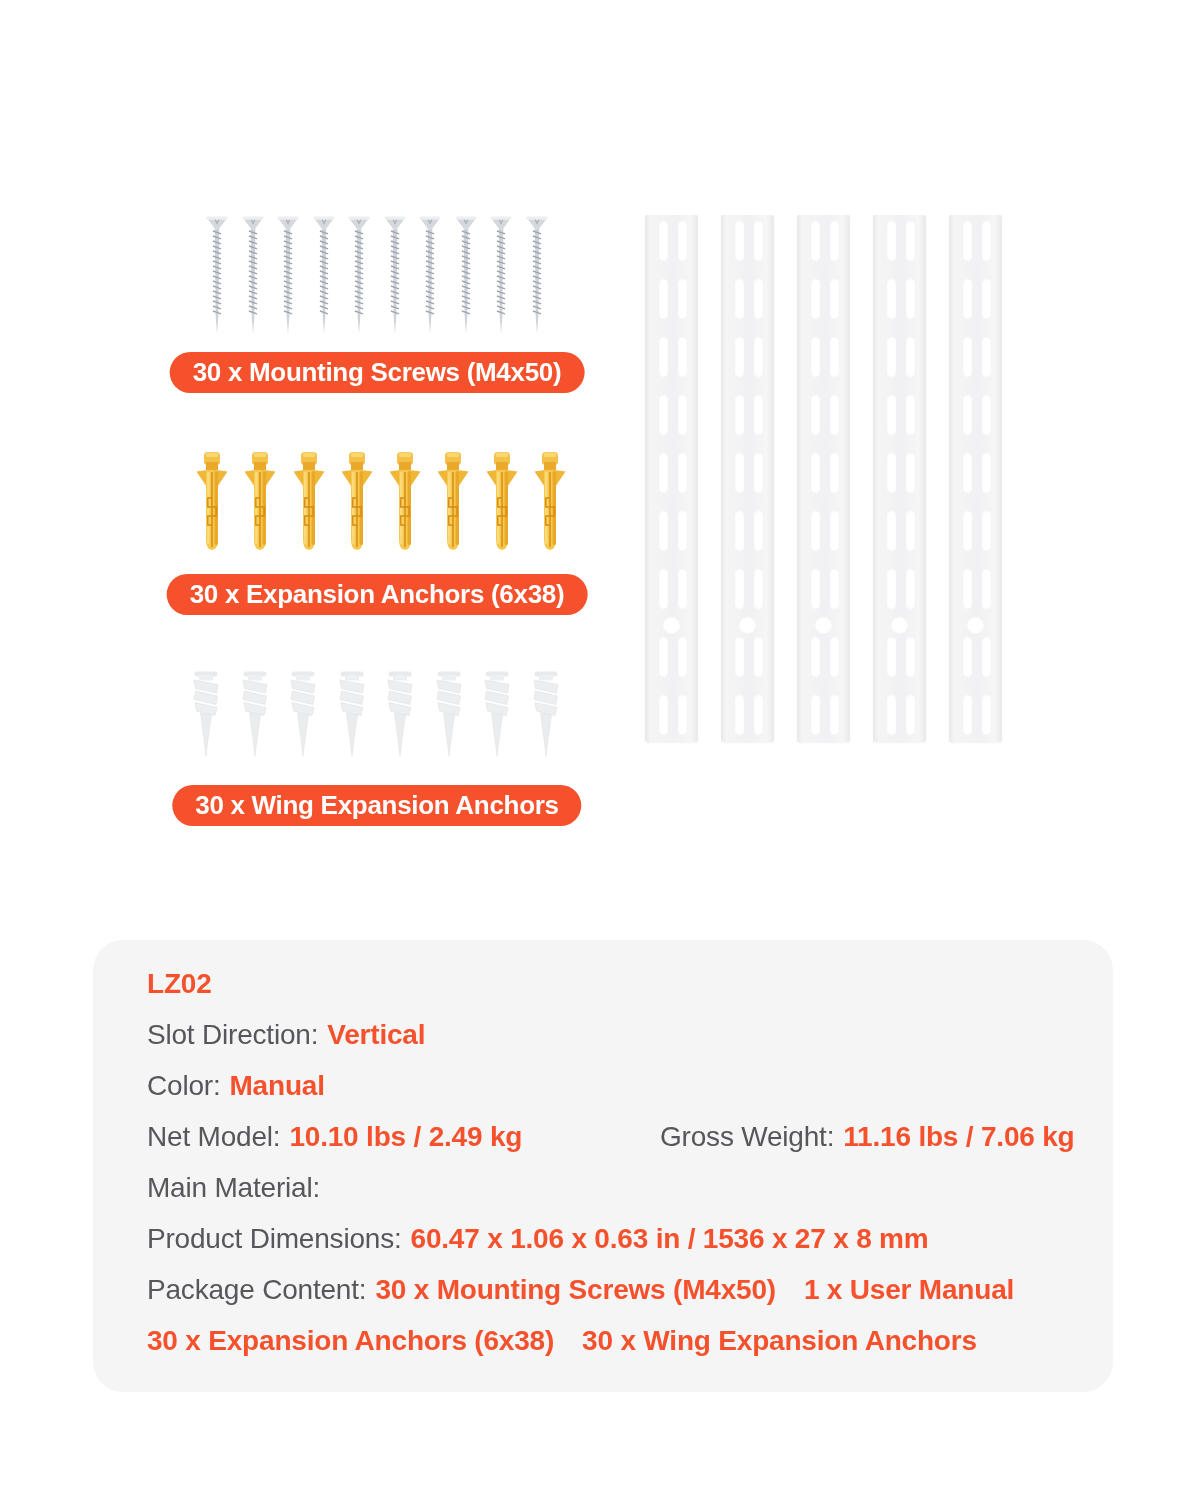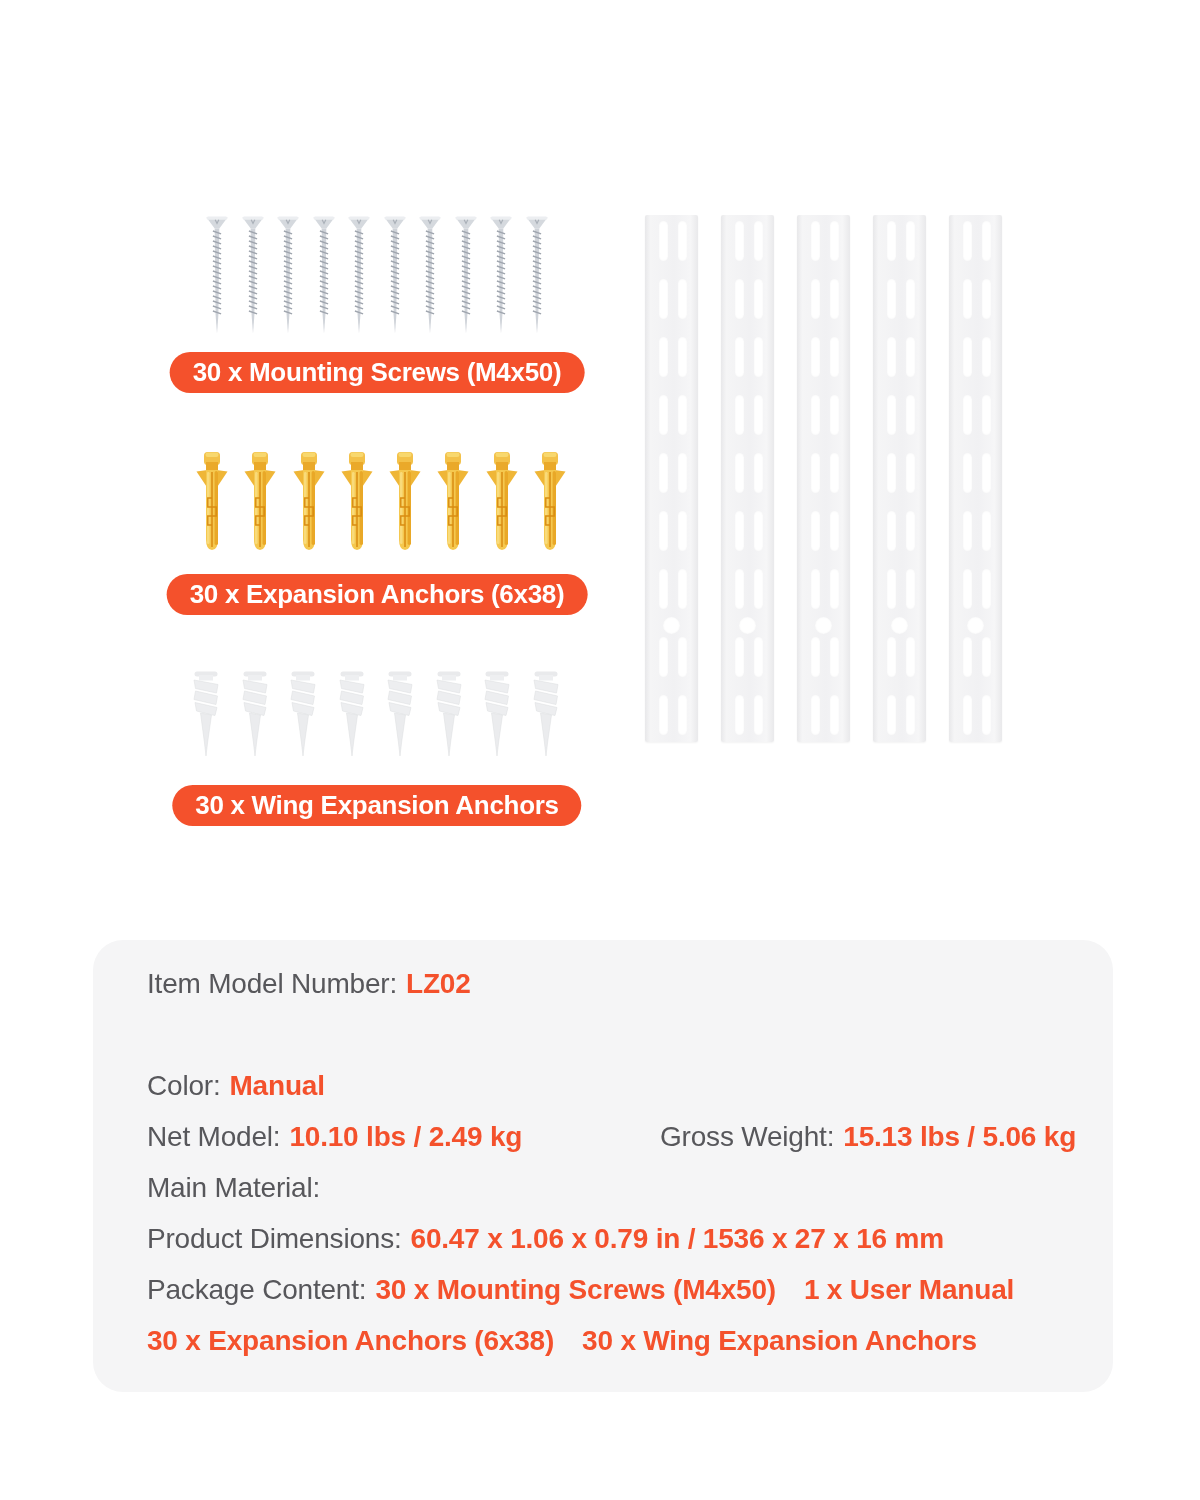--- a/index.html
+++ b/index.html
@@ -290,51 +290,54 @@
         <div class="rail-slot" style="left: 33px; top: 422px;"></div>
         <div class="rail-slot" style="left: 14px; top: 480px;"></div>
         <div class="rail-slot" style="left: 33px; top: 480px;"></div>
       </div>
     </div>
 
   <div id="spec-panel">
     <div id="spec-rows">
         <div class="spec-row">
           <div class="spec-cell">
-            <span class="spec-label">Item Model Number:</span>
             <span class="spec-value">LZ02</span>
           </div>
         </div>
         <div class="spec-row cols">
+          <div class="spec-cell">
+            <span class="spec-label">Slot Direction:</span>
+            <span class="spec-value">Vertical</span>
+          </div>
         </div>
         <div class="spec-row cols">
           <div class="spec-cell">
             <span class="spec-label">Color:</span>
             <span class="spec-value">Manual</span>
           </div>
         </div>
         <div class="spec-row cols">
           <div class="spec-cell">
             <span class="spec-label">Net Model:</span>
             <span class="spec-value">10.10 lbs / 2.49 kg</span>
           </div>
           <div class="spec-cell">
             <span class="spec-label">Gross Weight:</span>
-            <span class="spec-value">15.13 lbs / 5.06 kg</span>
+            <span class="spec-value">11.16 lbs / 7.06 kg</span>
           </div>
         </div>
         <div class="spec-row">
           <div class="spec-cell">
             <span class="spec-label">Main Material:</span>
           </div>
         </div>
         <div class="spec-row">
           <div class="spec-cell">
             <span class="spec-label">Product Dimensions:</span>
-            <span class="spec-value">60.47 x 1.06 x 0.79 in / 1536 x 27 x 16 mm</span>
+            <span class="spec-value">60.47 x 1.06 x 0.63 in / 1536 x 27 x 8 mm</span>
           </div>
         </div>
         <div class="spec-row">
           <div class="spec-cell">
             <span class="spec-label">Package Content:</span>
             <span class="spec-value">30 x Mounting Screws (M4x50)</span>
           </div>
           <div class="spec-cell">
             <span class="spec-value">1 x User Manual</span>
           </div>

